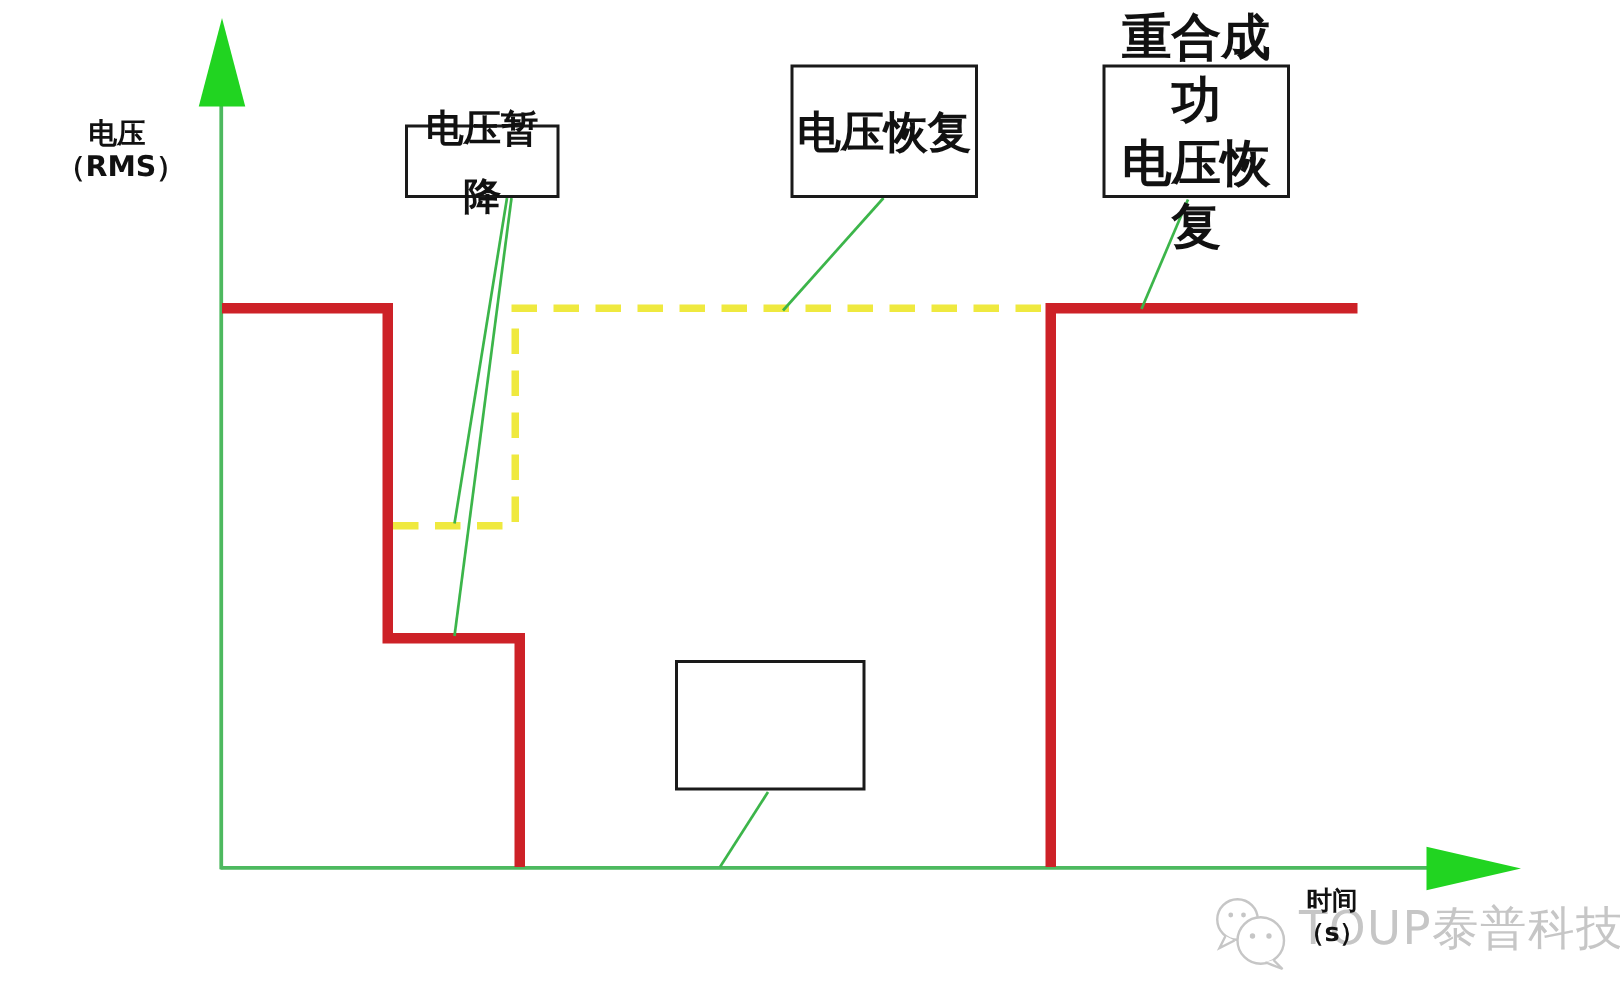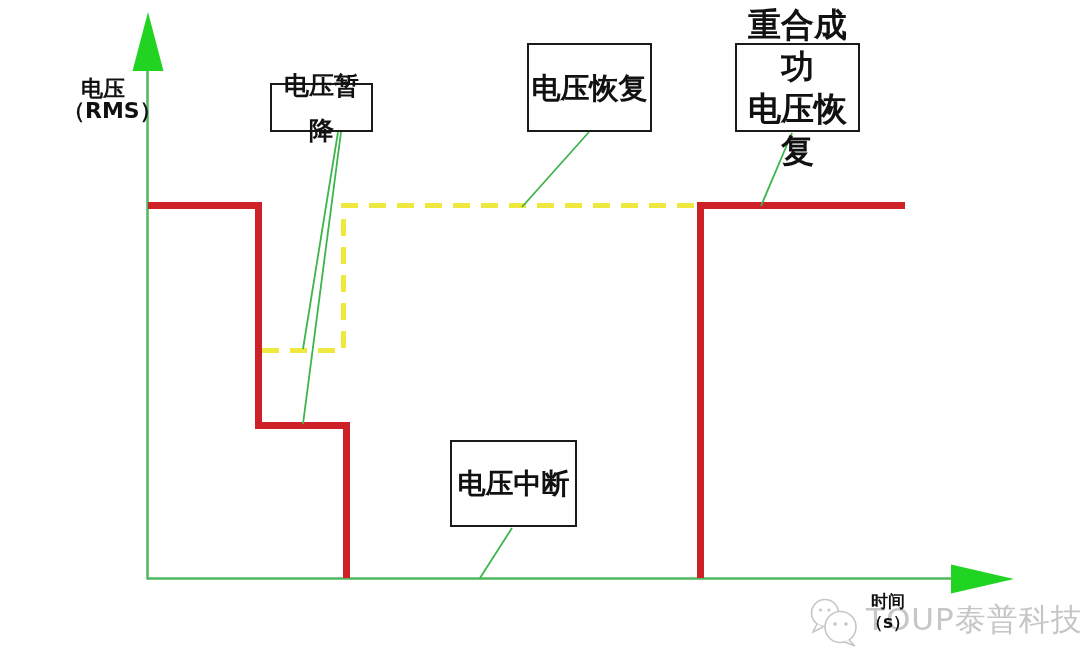--- a/index.html
+++ b/index.html
@@ -20,21 +20,21 @@
   }
   .ann-box span { display:block; }
   .box-sag        { left:270px; top:83px;  width:103px; height:49px; font-size:25px; line-height:45px; }
   .box-faultclear { left:527px; top:43px;  width:125px; height:89px; font-size:29px; line-height:42px; }
   .box-reclose    { left:735px; top:43px;  width:125px; height:89px; font-size:33px; line-height:42px; }
   .box-interrupt  { left:450px; top:440px; width:127px; height:87px; font-size:28px; line-height:42px; }
 
   .axis-label {
     position:absolute; color:#000; font-weight:bold; text-align:center; z-index:4;
   }
-  .y-axis-label { left:63px;  top:78px;  width:80px; font-size:22px; line-height:22px; }
+  .y-axis-label { left:38px;  top:78px;  width:80px; font-size:19px; line-height:22px; }
   .x-axis-label { left:856px; top:591px; width:64px; font-size:17px; line-height:21px; }
 
   .watermark {
     position:absolute; left:806px; top:596px; z-index:1;
     display:flex; align-items:flex-start; white-space:nowrap;
   }
   .watermark-text {
     font-size:31px; line-height:46px; margin-left:4px; letter-spacing:1px;
     font-weight:normal;
   }
@@ -71,21 +71,20 @@
   <div class="ann-box box-faultclear" style="color: rgb(17, 17, 17); border-color: rgb(26, 26, 26);">
     <span>电压恢复</span>
   </div>
 
   <div class="ann-box box-reclose" style="color: rgb(17, 17, 17); border-color: rgb(26, 26, 26);">
     <span>重合成功</span>
     <span>电压恢复</span>
   </div>
 
   <div class="ann-box box-interrupt" style="color: rgb(17, 17, 17); border-color: rgb(26, 26, 26);">
-    <span>电压中断</span>
   </div>
 
   <div class="axis-label y-axis-label" style="color: rgb(17, 17, 17);">
     <span>电压</span>
     <span>（RMS）</span>
   </div>
 
   <div class="axis-label x-axis-label" style="color: rgb(17, 17, 17); text-align: center;">
     <span>时间</span>
     <span>（s）</span>

